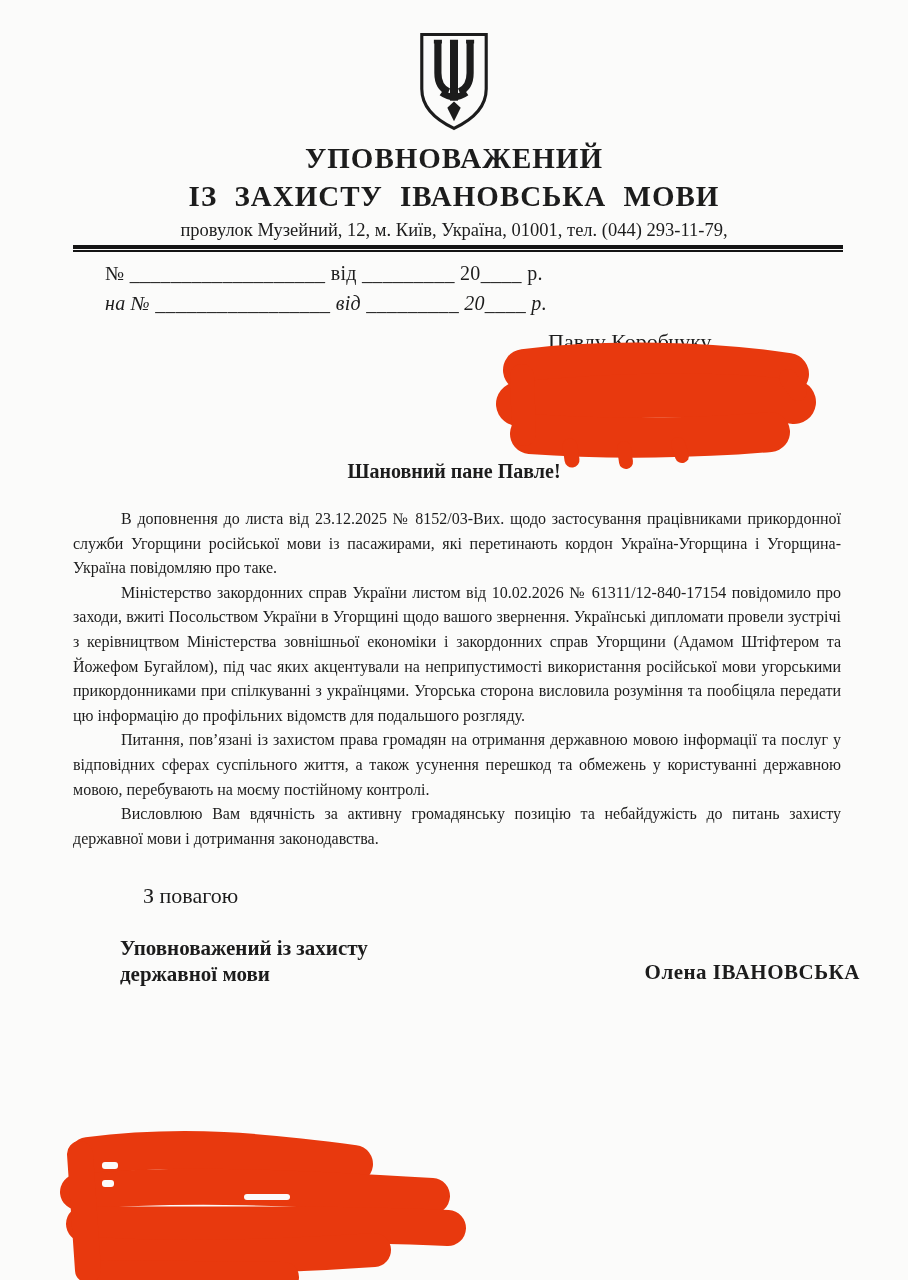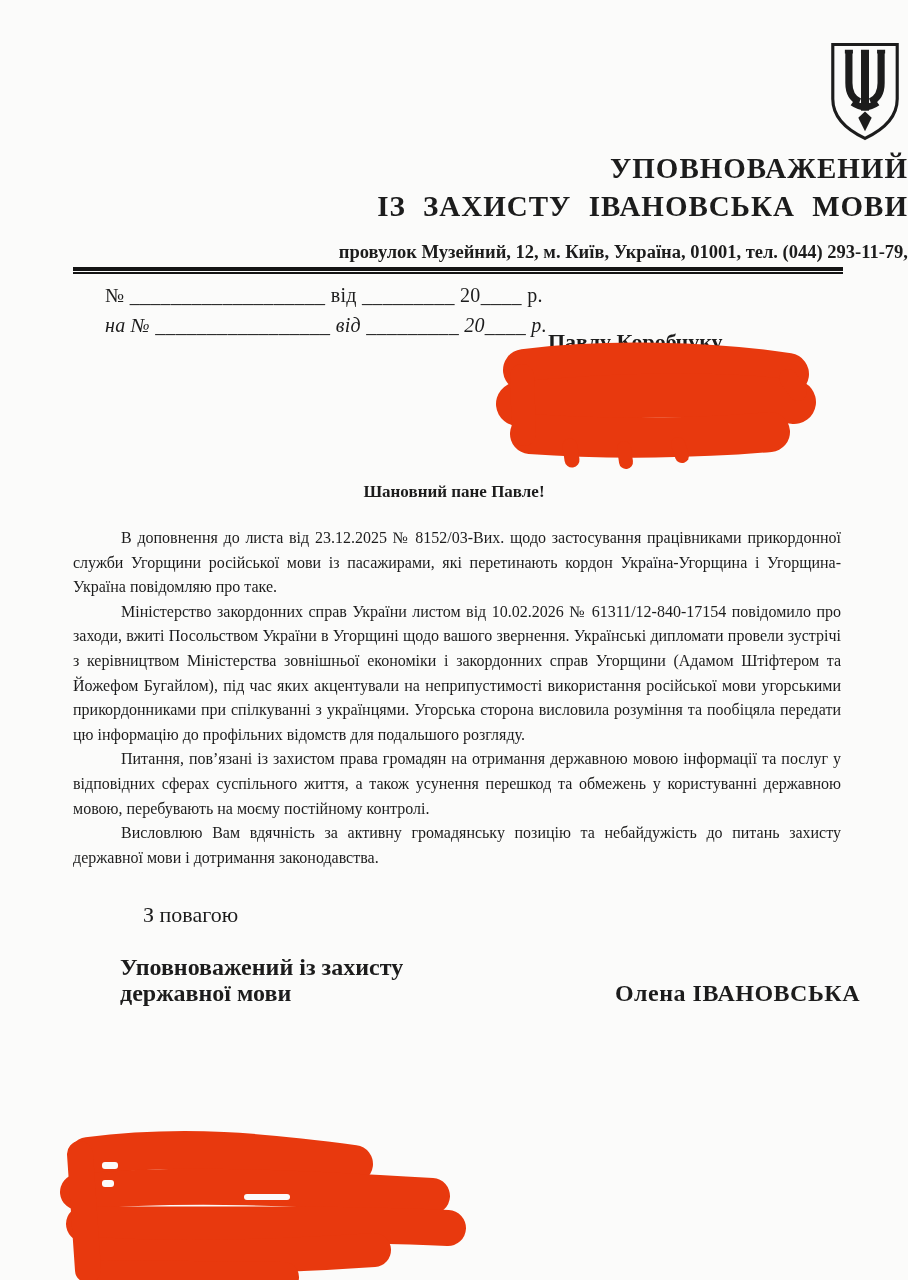--- a/index.html
+++ b/index.html
@@ -5,87 +5,87 @@
   html, body { margin: 0; padding: 0; background: #ffffff; }
   .page {
     position: relative;
     width: 908px;
     height: 1280px;
     background: #fbfbfa;
     font-family: "Liberation Serif", serif;
     color: #1c1c1c;
     overflow: hidden;
   }
-  .header { text-align: right; padding-top: 40px; }
+  .header { text-align: center; padding-top: 30px; }
   .emblem svg { width: 86px; height: 102px; display: inline-block; }
   .title {
     font-weight: bold;
     font-size: 29px;
     line-height: 32px;
     letter-spacing: 1px;
     margin: 6px 0 0 0;
   }
   .title-line2 { word-spacing: 9px; }
   .addr {
-    font-weight: bold;
+    font-weight: normal;
     font-size: 18.5px;
     line-height: 24px;
-    margin-top: 18px;
+    margin-top: 6px;
   }
   .rule {
     margin: 3px 0 0 73px;
     width: 770px;
     height: 1px;
     border-top: 4px solid #141414;
     border-bottom: 2px solid #141414;
   }
   .refs {
     margin: 6px 0 0 105px;
     font-size: 20px;
     line-height: 30px;
     letter-spacing: 0.3px;
   }
   .ref-line2 { font-style: italic; }
   .addressee {
     position: absolute;
     left: 548px;
     top: 329px;
-    font-weight: bold;
+    font-weight: normal;
     font-size: 22px;
     z-index: 1;
   }
   .redaction { position: absolute; z-index: 2; }
   .redaction-top { left: 492px; top: 342px; }
   .redaction-bottom { left: 44px; top: 1130px; }
   .salutation {
     margin-top: 142px;
     text-align: center;
     font-weight: bold;
-    font-size: 17px;
+    font-size: 20px;
   }
   .bodytext {
     margin: 24px 0 0 73px;
     width: 768px;
     font-size: 16px;
     line-height: 24.6px;
     text-align: justify;
   }
   .bodytext p { margin: 0; text-indent: 48px; }
   .valediction {
     margin: 32px 0 0 143px;
     font-weight: normal;
     font-size: 22px;
   }
   .sig-row {
     display: flex;
     justify-content: space-between;
-    align-items: flex-end;
+    align-items: flex-start;
     margin: 26px 48px 0 120px;
     font-weight: bold;
-    font-size: 24px;
+    font-size: 21px;
     line-height: 26px;
   }
   .sig-name { letter-spacing: 0.5px; white-space: nowrap; margin-top: 24px; }
 </style>
 </head>
 <body>
 
 <div class="page">
 
   <div class="header">

